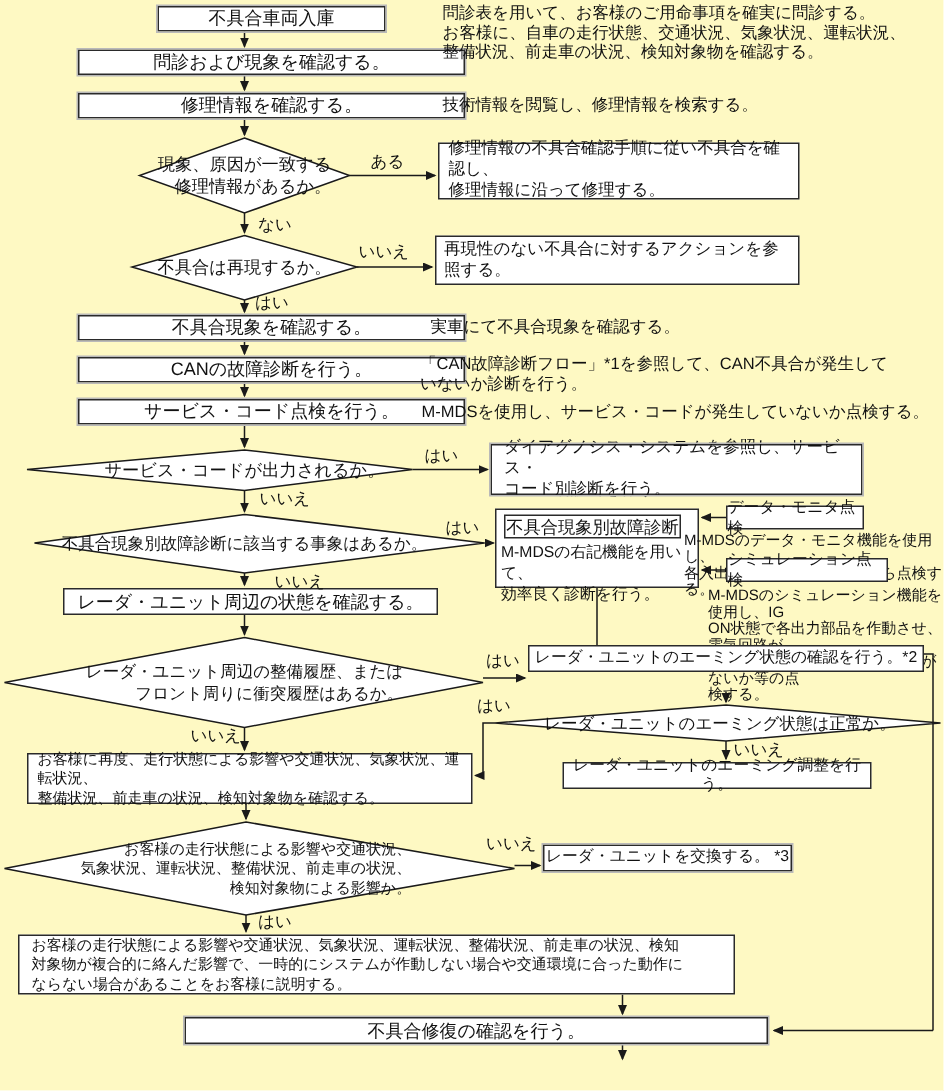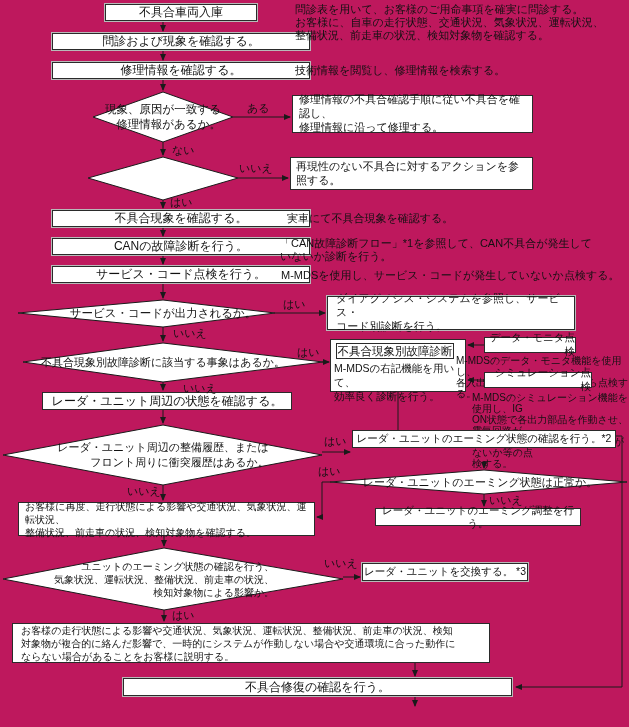--- a/index.html
+++ b/index.html
@@ -1,29 +1,29 @@
 <!DOCTYPE html>
 <html><head>
 <meta charset="utf-8">
 <style>
   html,body{margin:0;padding:0;background:#fff}
-  .stage{position:relative;width:629px;height:727px;background:#be185d;
+  .stage{position:relative;width:629px;height:727px;background:#fef9c3;
          font-family:"Liberation Sans","DejaVu Sans",sans-serif;color:#111;overflow:hidden}
   svg.wires{position:absolute;left:0;top:0;width:629px;height:727px}
   .box{position:absolute;background:#fff;border:1px solid #2a2a2a;box-sizing:border-box;
        display:flex;align-items:center;justify-content:center;text-align:center;
        line-height:1.25;white-space:pre-line}
   .shadow{outline:1px solid #b9b9b9}
   .leftal{justify-content:flex-start;text-align:left}
   .note{position:absolute;white-space:pre-line;font-size:11px;line-height:13px}
   .dlabel{position:absolute;display:flex;align-items:center;justify-content:center;
           text-align:right;white-space:pre-line;pointer-events:none}
   .blabel{position:absolute;font-size:11px;line-height:11px}
   .tbox{position:absolute;background:#fff;border:1px solid #2a2a2a;box-sizing:border-box;
-        display:flex;align-items:center;justify-content:center;text-align:right}
+        display:flex;align-items:center;justify-content:center;text-align:left}
   .f12{font-size:12px}.f115{font-size:11.5px}.f11{font-size:11px}
   .f105{font-size:10.5px}.f10{font-size:10px;line-height:13px}
   .smallnote{position:absolute;white-space:pre-line;font-size:10px;line-height:11px}
 </style>
 </head>
 <body>
 
 <div class="stage">
 
   <svg class="wires" viewBox="0 0 629 727" xmlns="http://www.w3.org/2000/svg">
@@ -128,26 +128,27 @@
   <div class="box leftal f10" style="left:12px;top:623px;width:478px;height:40px;padding:2px 8px">お客様の走行状態による影響や交通状況、気象状況、運転状況、整備状況、前走車の状況、検知
 対象物が複合的に絡んだ影響で、一時的にシステムが作動しない場合や交通環境に合った動作に
 ならない場合があることをお客様に説明する。</div>
 
   <div class="box shadow f12" style="left:123px;top:678px;width:389px;height:18px">不具合修復の確認を行う。</div>
 
   <div class="box f12" style="left:255px;top:740px;width:268px;height:18px">完了</div>
 
   <div class="dlabel f115" style="left:93px;top:99px;width:140px;height:36px">現象、原因が一致する
 修理情報があるか。</div>
+  <div class="dlabel f115" style="left:88px;top:170px;width:150px;height:16px">不具合は再現するか。</div>
   <div class="dlabel f115" style="left:55px;top:306px;width:216px;height:14px">サービス・コードが出力されるか。</div>
   <div class="dlabel f11" style="left:40px;top:355px;width:246px;height:14px">不具合現象別故障診断に該当する事象はあるか。</div>
   <div class="dlabel f11" style="left:30px;top:440px;width:266px;height:30px">レーダ・ユニット周辺の整備履歴、または
 フロント周りに衝突履歴はあるか。</div>
   <div class="dlabel f11" style="left:355px;top:475px;width:250px;height:14px">レーダ・ユニットのエーミング状態は正常か。</div>
-  <div class="dlabel f10" style="left:48px;top:556px;width:232px;height:46px">ユニットのエーミング状態の確認を行う、
+  <div class="dlabel f10" style="left:48px;top:556px;width:232px;height:46px">お客様の走行状態による影響や交通状況、
 気象状況、運転状況、整備状況、前走車の状況、
 検知対象物による影響か。</div>
 
   <div class="blabel" style="left:247px;top:103px">ある</div>
   <div class="blabel" style="left:172px;top:145px">ない</div>
   <div class="blabel" style="left:239px;top:163px">いいえ</div>
   <div class="blabel" style="left:170px;top:197px">はい</div>
   <div class="blabel" style="left:283px;top:299px">はい</div>
   <div class="blabel" style="left:173px;top:328px">いいえ</div>
   <div class="blabel" style="left:297px;top:347px">はい</div>

